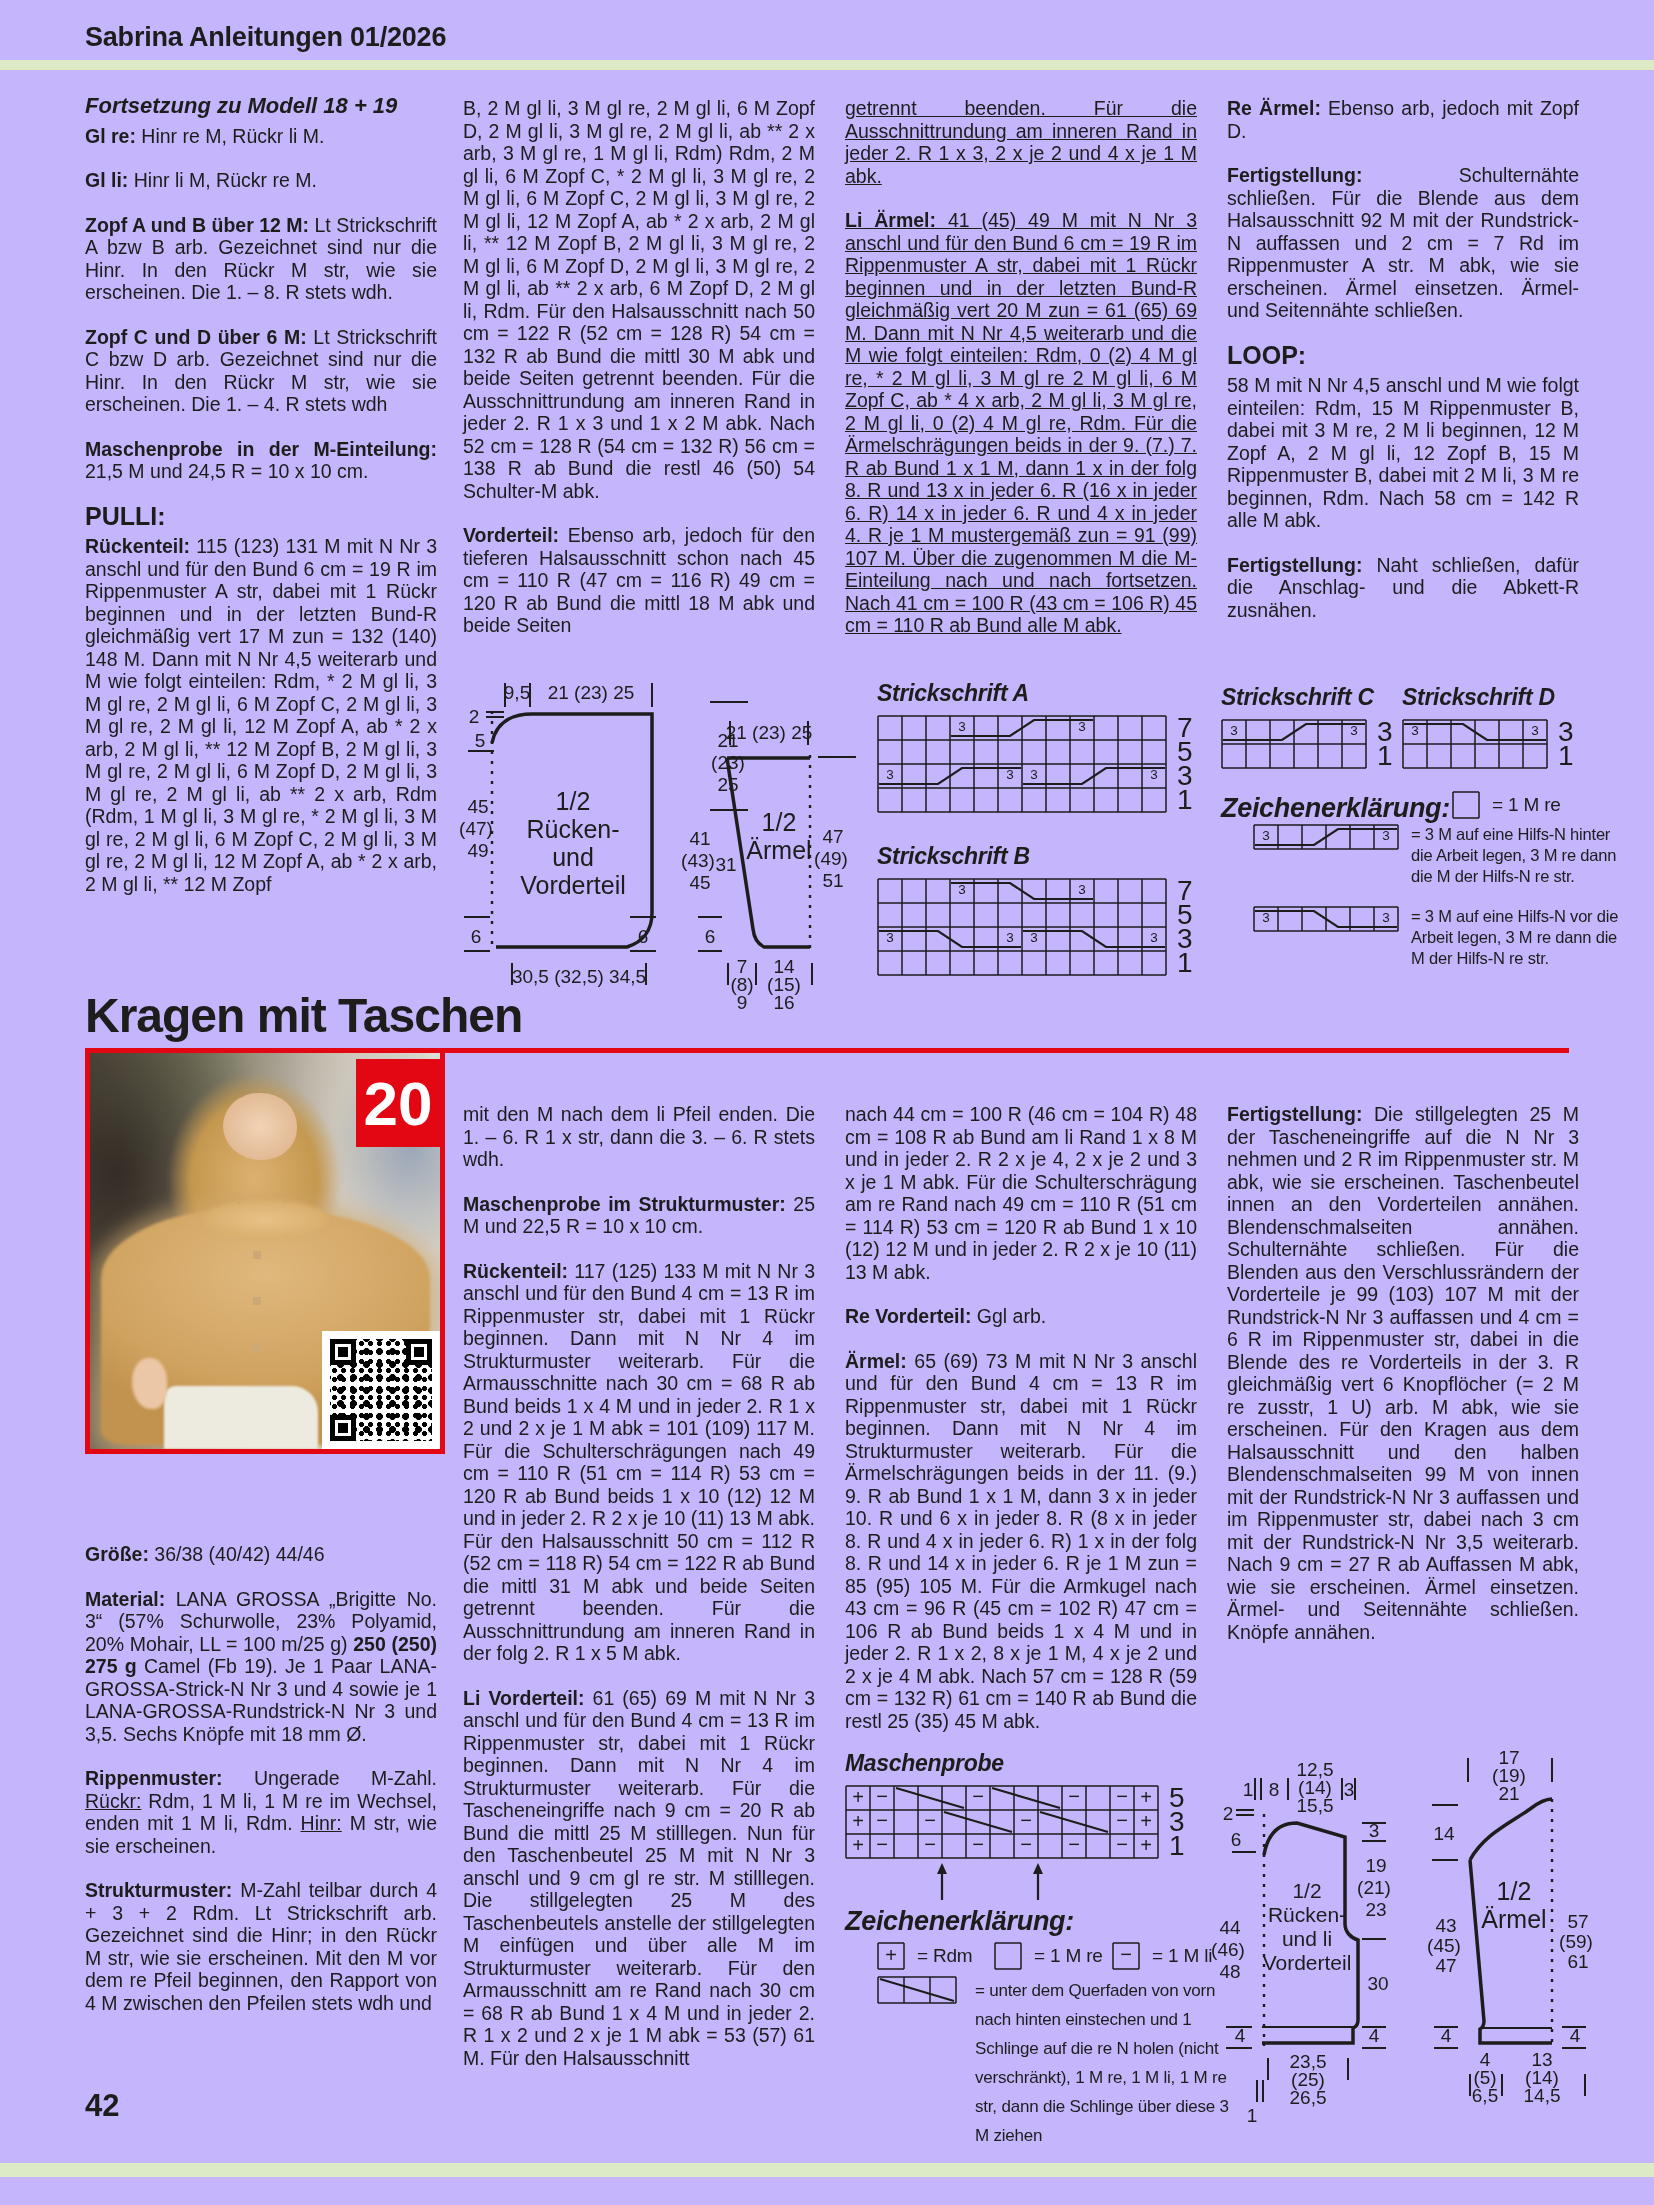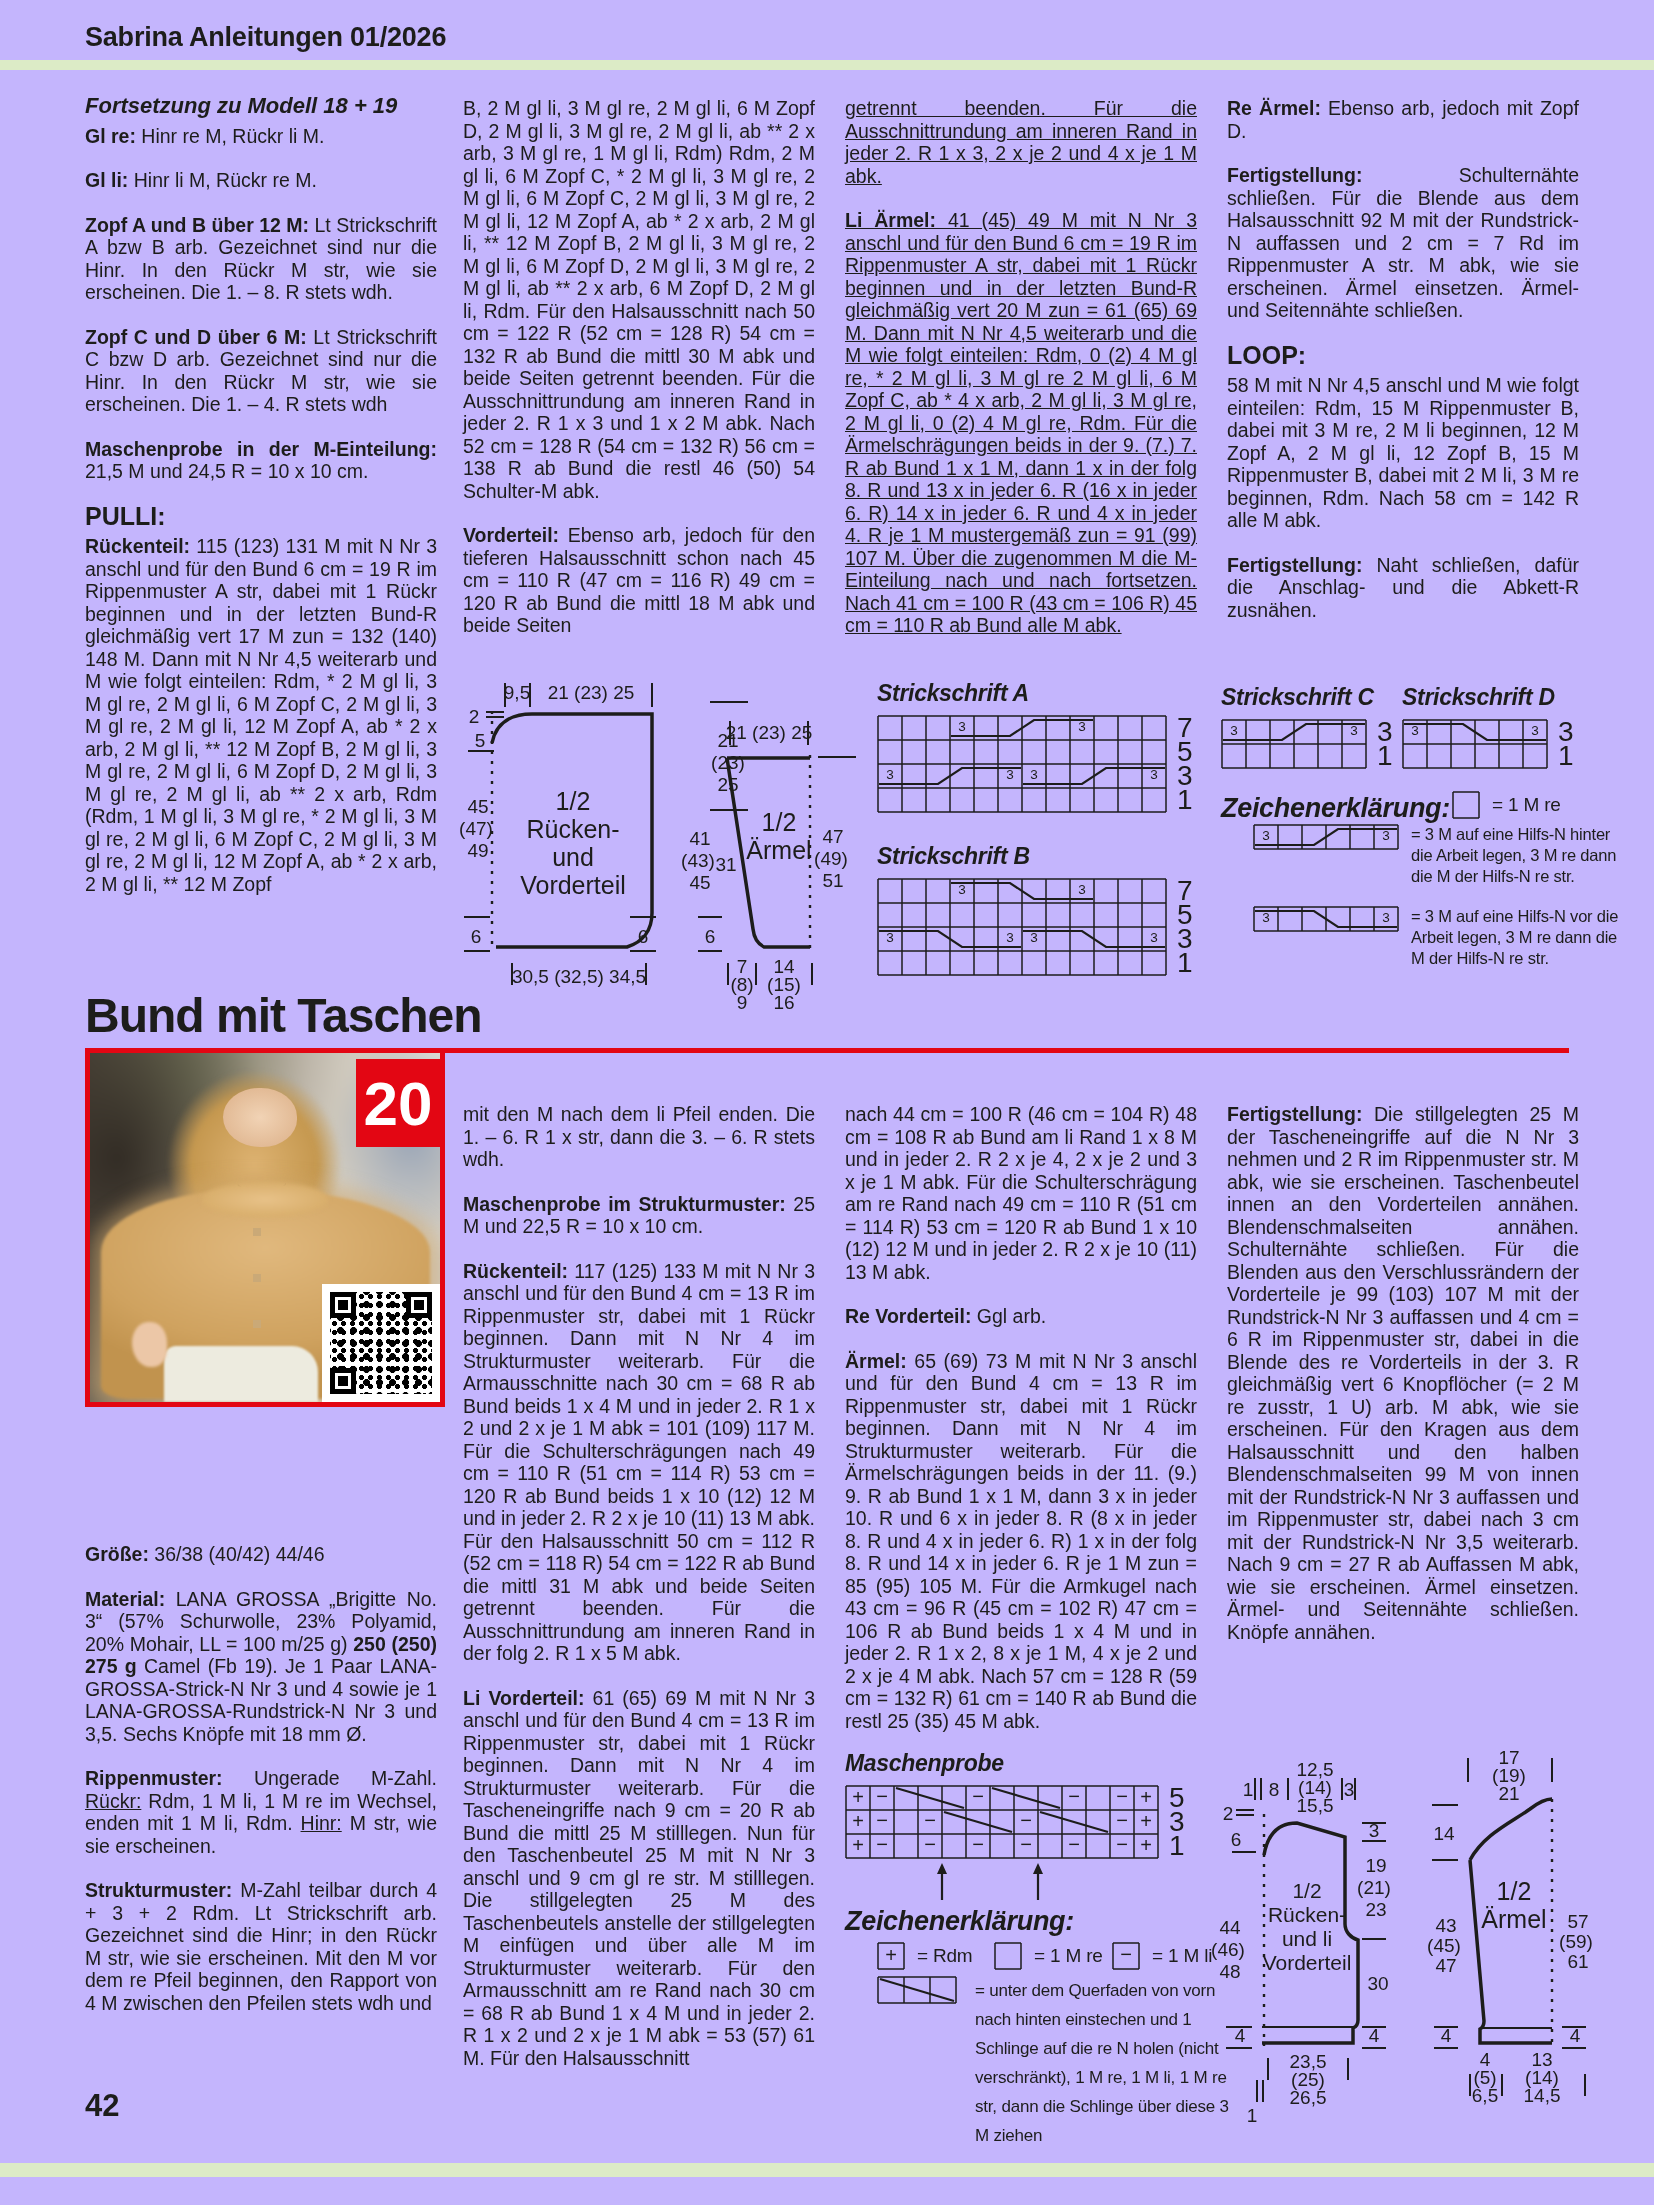--- a/index.html
+++ b/index.html
@@ -15,21 +15,21 @@
   .col b { font-weight:bold; }
   .col u { text-decoration:underline; }
   .colhead { font-size:25px; font-weight:bold; margin:2px 0 8px 0; text-align:left; }
   .cont-title { font-style:italic; font-weight:bold; font-size:22px; margin:0 0 7px 0; text-align:left; }
 
   .headline { position:absolute; left:85px; top:988px; font-size:48px; font-weight:bold; letter-spacing:-1px; }
   .redline  { position:absolute; left:85px; top:1048px; width:1484px; height:5px; background:#e30613; }
   .pagenum  { position:absolute; left:85px; top:2088px; font-size:31px; font-weight:bold; }
 
   
-  .photo { position:absolute; left:85px; top:1048px; width:360px; height:359px;
+  .photo { position:absolute; left:85px; top:1048px; width:360px; height:406px;
            border:5px solid #e30613; box-sizing:border-box; background:#c9c2b4; overflow:hidden; }
   .photo-bg { position:absolute; inset:-18px;
     background:
       radial-gradient(220px 320px at 12% 32%, rgba(42,36,30,.88), rgba(42,36,30,0) 70%),
       radial-gradient(170px 210px at 30% 10%, rgba(118,128,88,.5), transparent 70%),
       radial-gradient(110px 150px at 88% 26%, rgba(66,98,150,.45), transparent 72%),
       radial-gradient(210px 270px at 96% 62%, rgba(206,200,190,.9), transparent 78%),
       linear-gradient(100deg,#50483c 0%,#746b5c 20%,#a2988a 40%,#ccc6ba 60%,#e7e3d8 80%,#d8d4c8 100%);
     filter:blur(6px); }
   .hair { position:absolute; left:22%; top:5%; width:50%; height:54%;
@@ -350,21 +350,21 @@
         <line x1="97" y1="1" x2="97" y2="25" class="cg"></line>
         <line x1="121" y1="1" x2="121" y2="25" class="cg"></line>
         <line x1="145" y1="1" x2="145" y2="25" class="cg"></line>
         <text x="13" y="15.879999999999999" class="c3">3</text>
         <text x="133" y="15.879999999999999" class="c3">3</text>
         <path d="M 2,5 L 61,5 L 85,21 L 144,21" class="ccable"></path>
       </svg>
     <div class="ltext">= 3 M auf eine Hilfs-N vor die Arbeit legen, 3 M re dann die M der Hilfs-N re str.</div>
   </div>
 
-  <div class="headline">Bund mit Taschen</div>
+  <div class="headline">Kragen mit Taschen</div>
   <div class="redline"></div>
 
   <div class="photo">
     <div class="photo-bg"></div>
     <div class="hair"></div>
     <div class="face"></div>
     <div class="necklace"></div>
     <div class="jacket"></div>
     <div class="collar"></div>
     <div class="buttons"></div>

